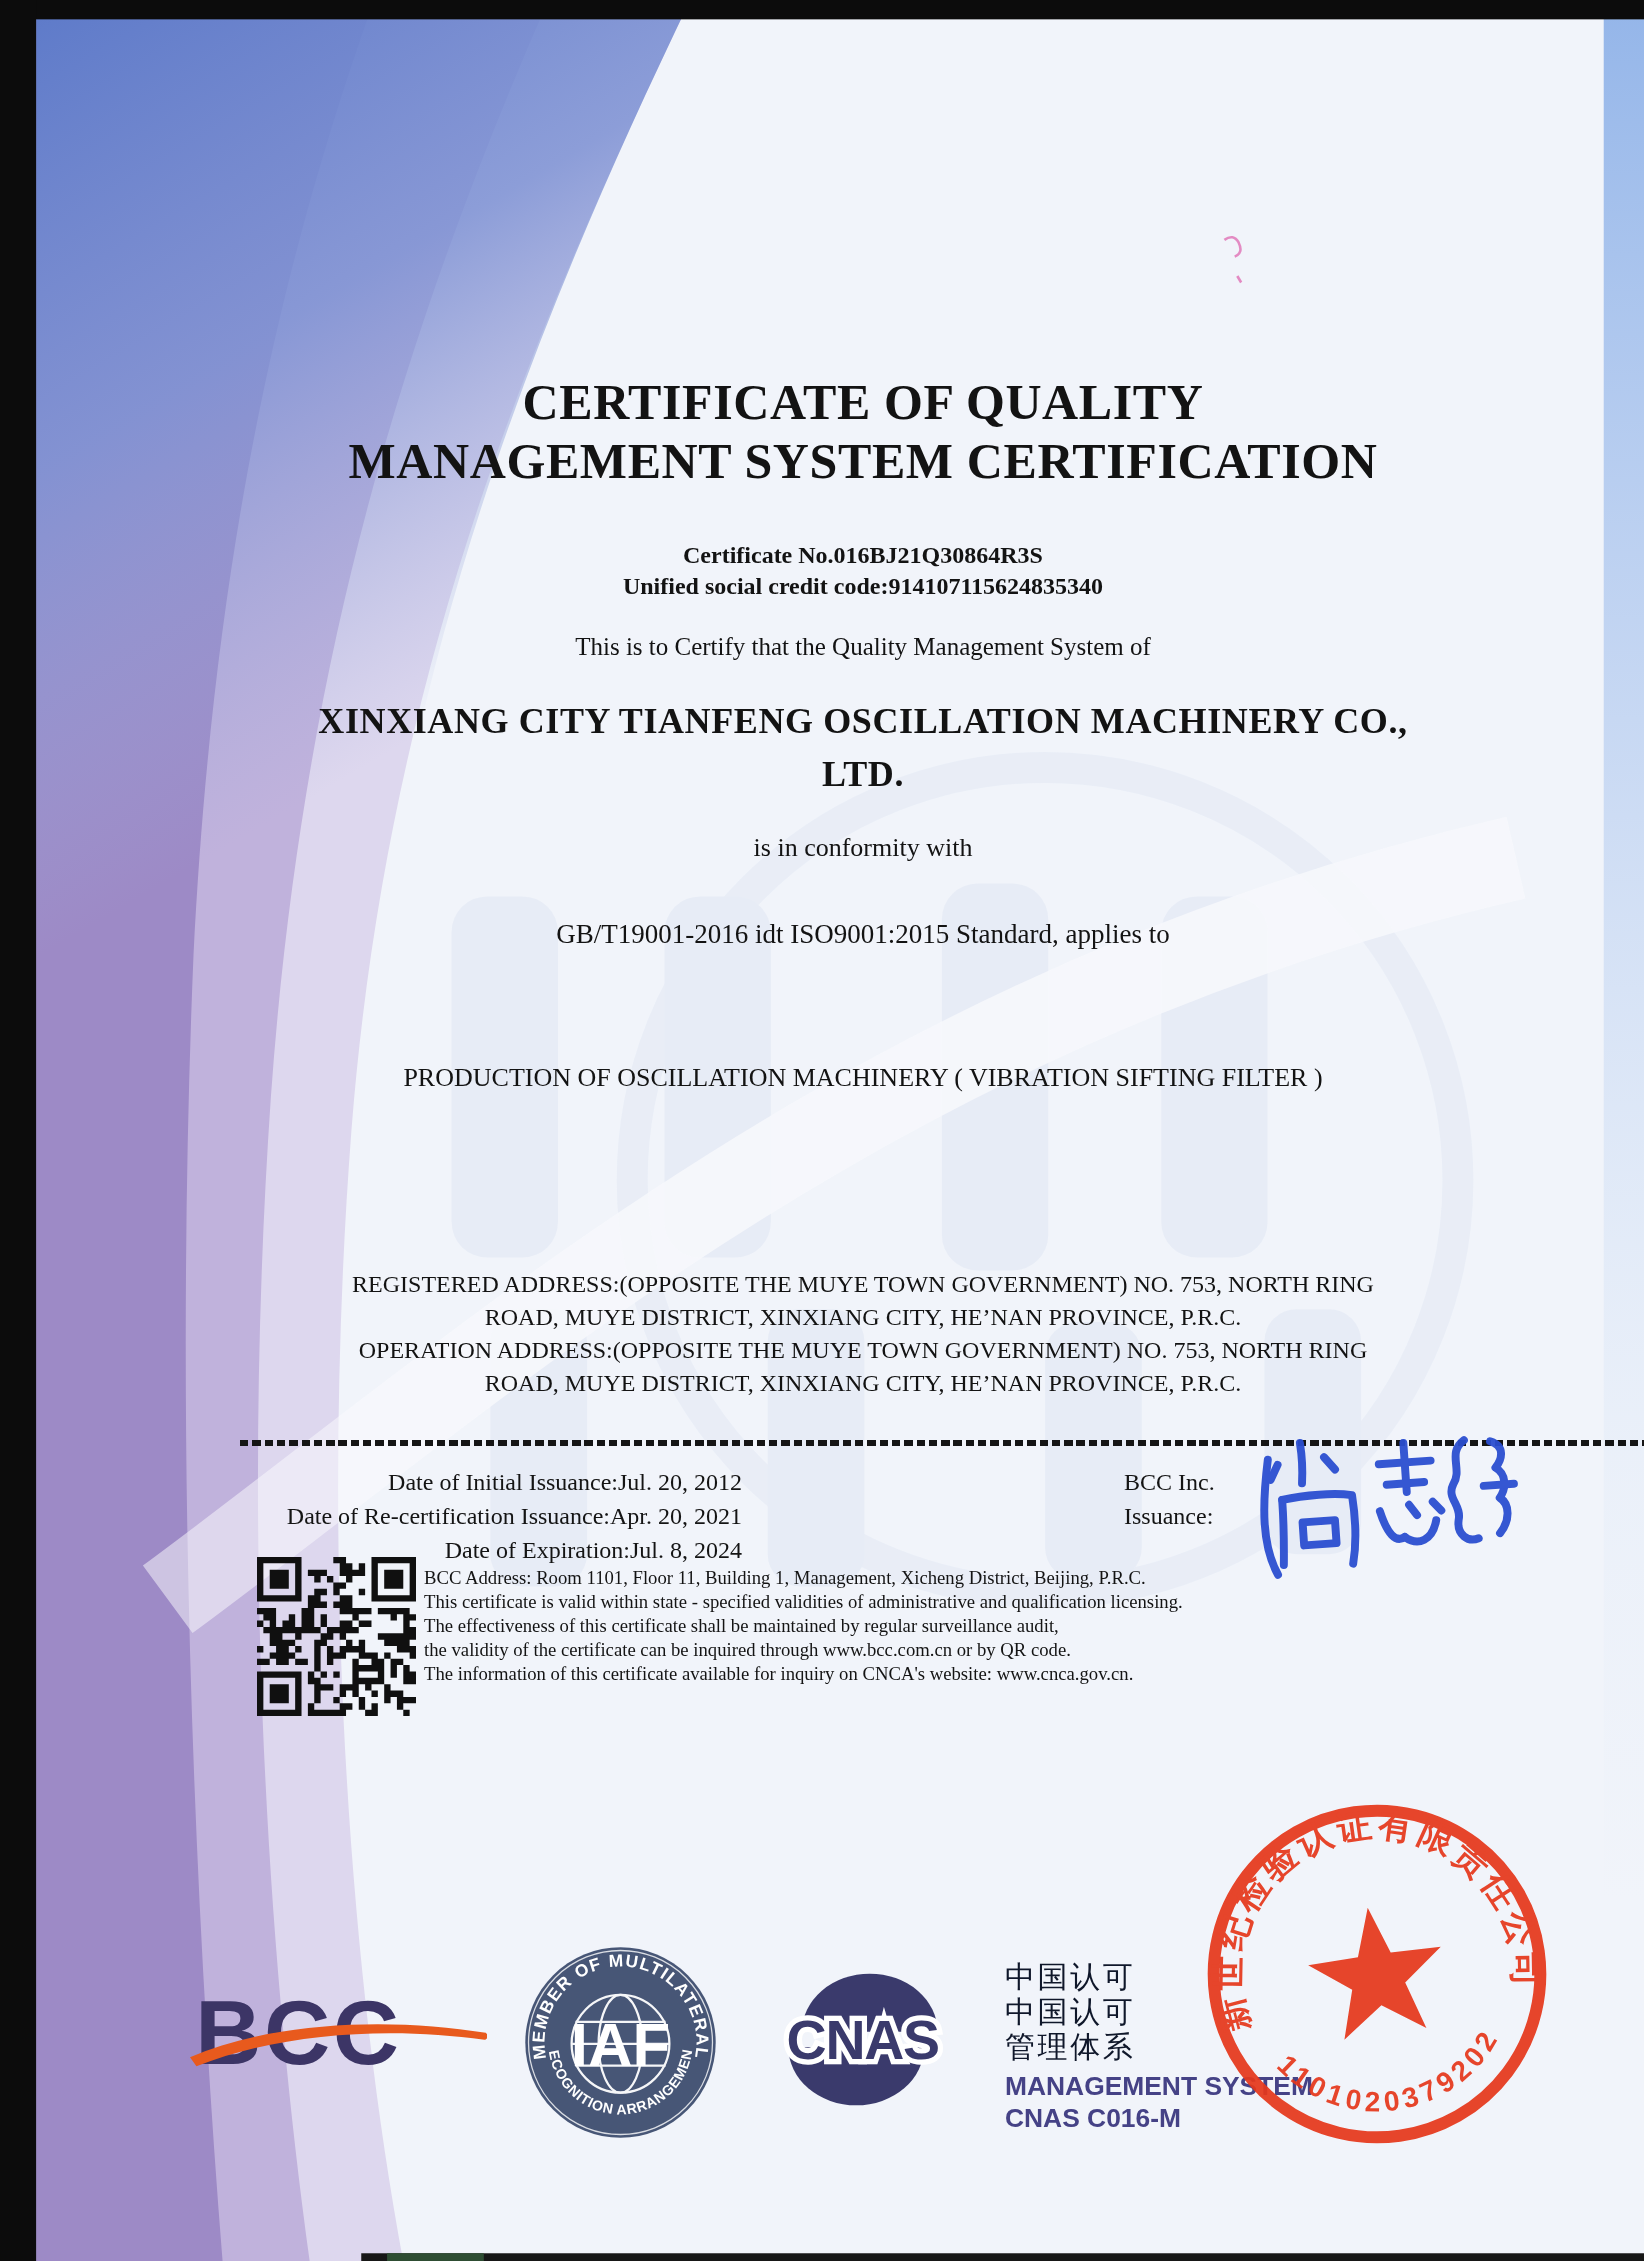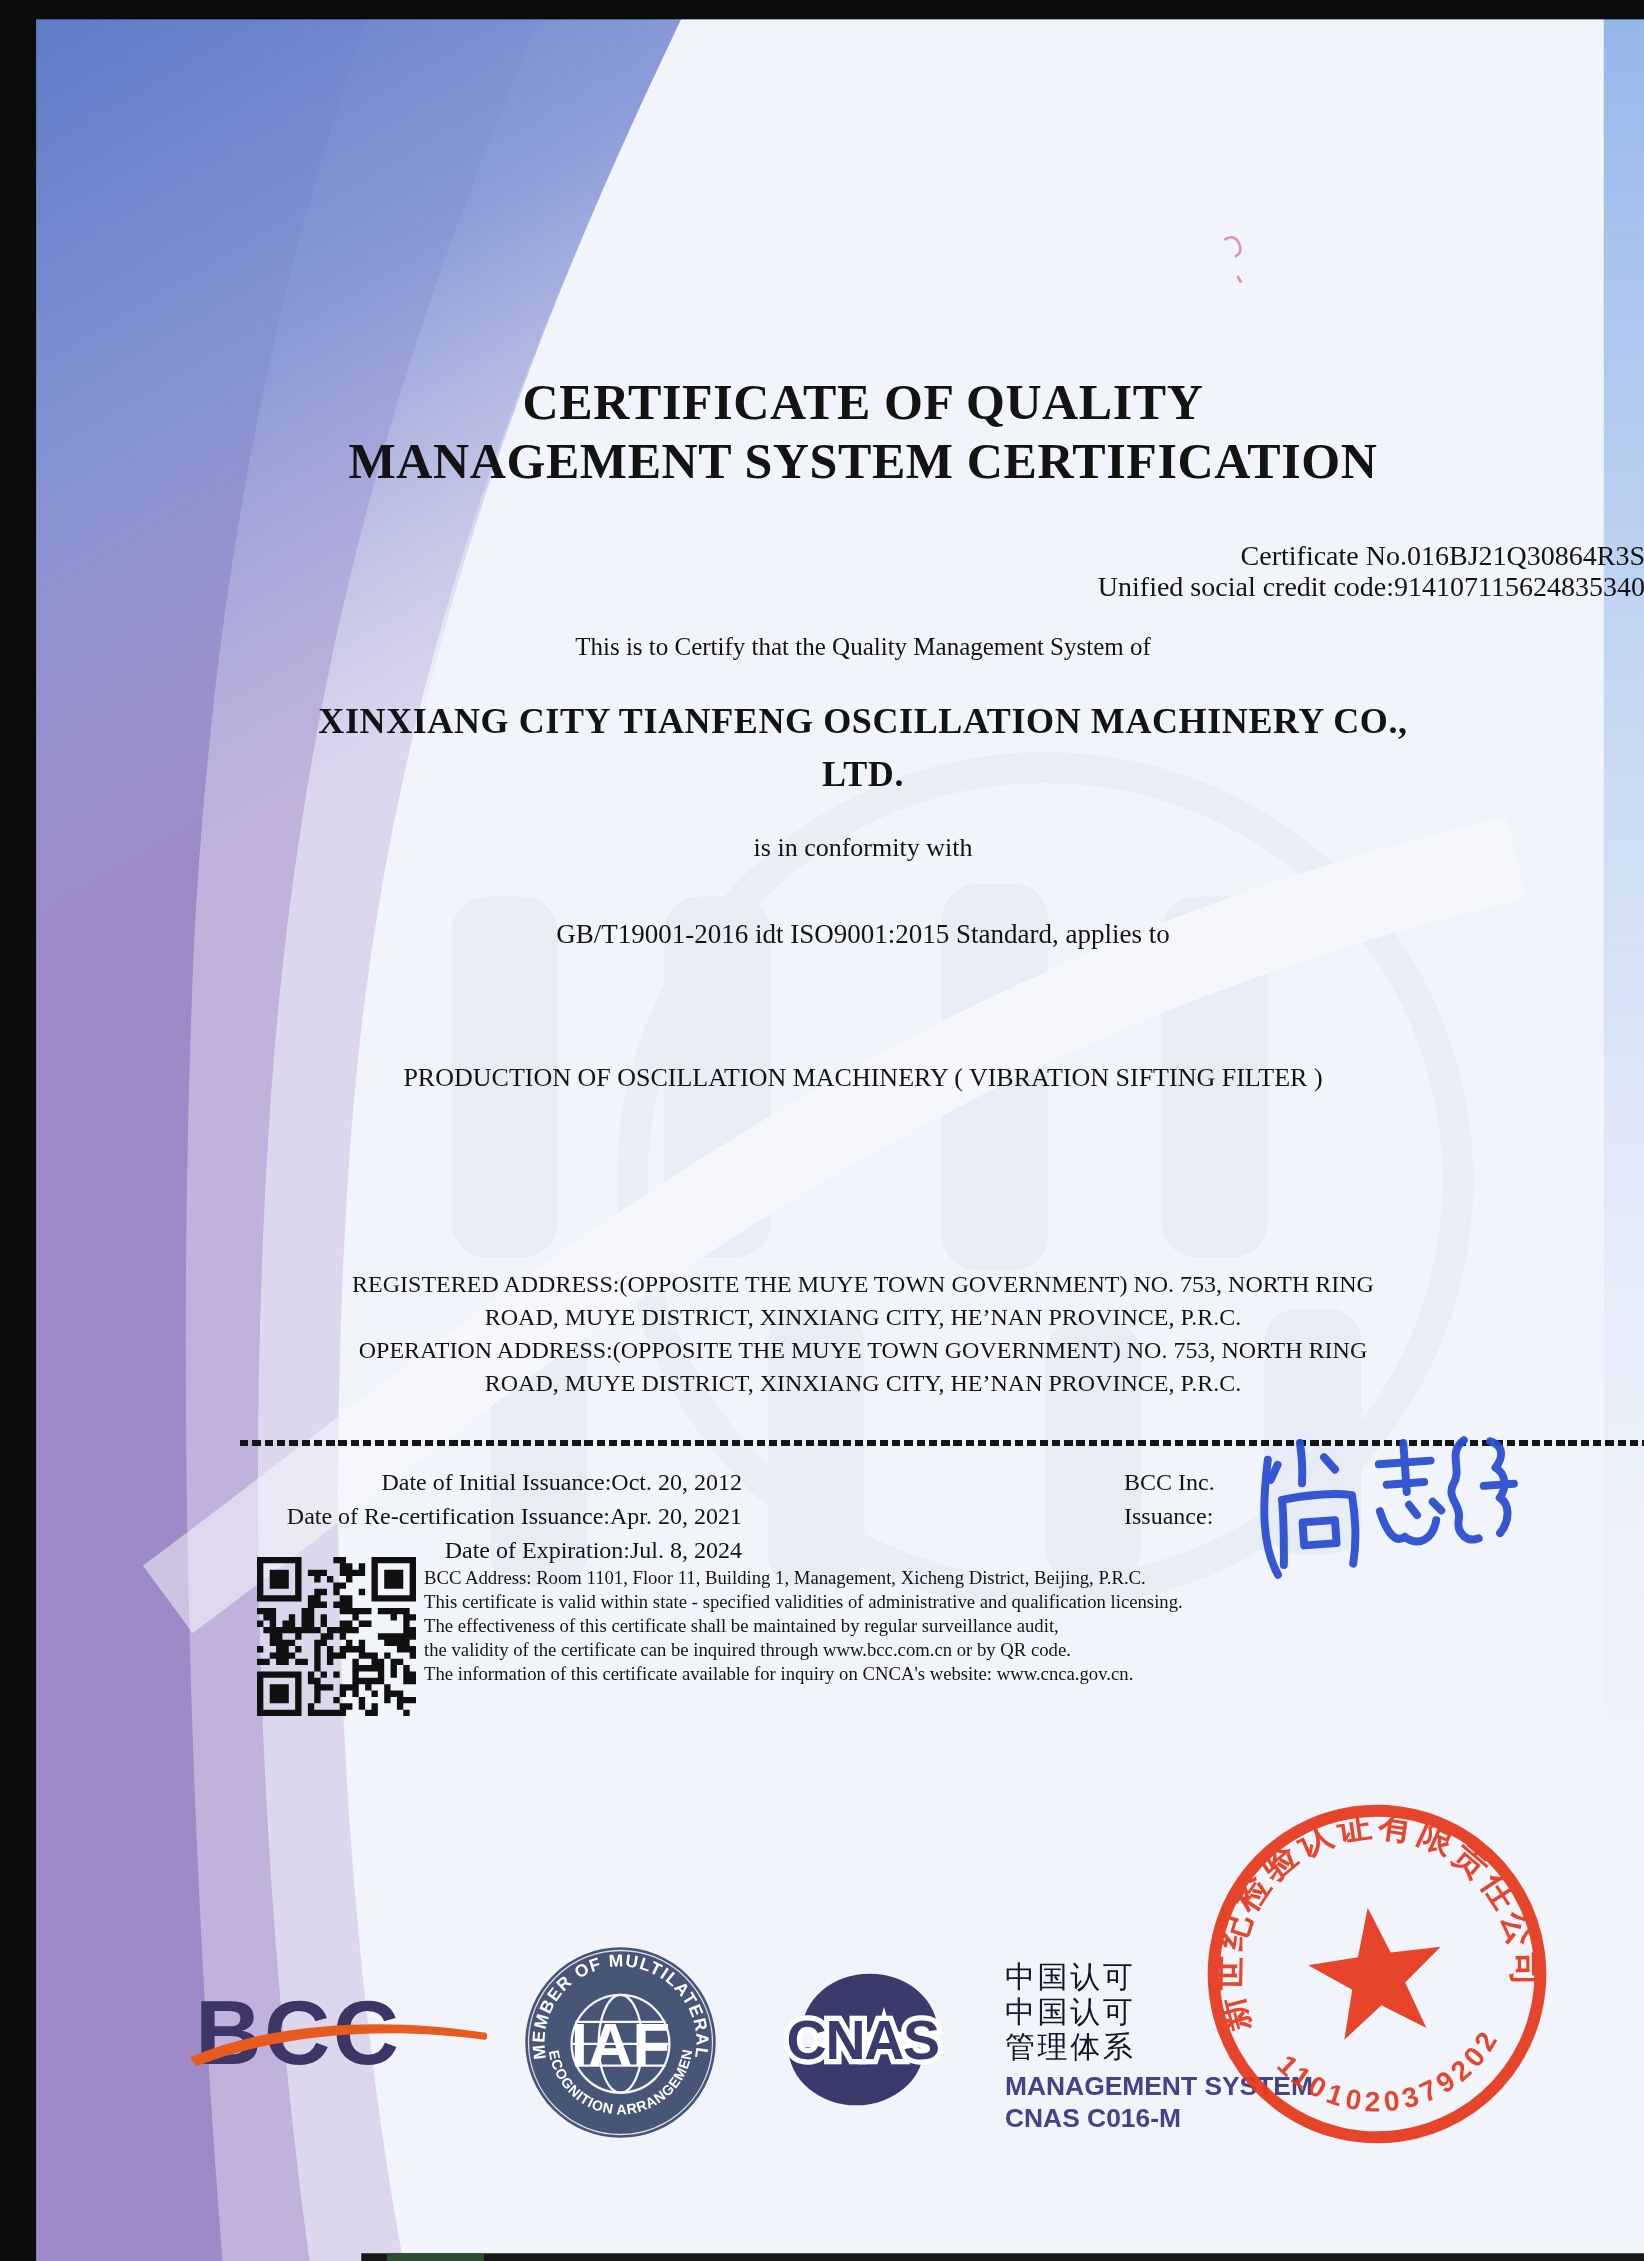--- a/index.html
+++ b/index.html
@@ -8,21 +8,21 @@
     position:relative; width:1645px; height:2261px;
     background:#f1f4fa; overflow:hidden;
     font-family:"Liberation Serif", serif; color:#141414;
   }
   .bg-svg, .fg-svg { position:absolute; inset:0; width:100%; height:100%; }
   .center-line {
     position:absolute; left:36px; right:0; text-align:center; padding-left:45px;
     font-family:"Liberation Serif", serif; color:#131313;
   }
   .title { top:373px; font-size:50px; font-weight:700; line-height:59px; letter-spacing:0.6px; }
-  .certno { top:540px; font-size:28px; font-weight:400; line-height:31px;text-align:right; }
+  .certno { top:540px; font-size:24px; font-weight:700; line-height:31px; }
   .certify { top:633px; font-size:25px; }
   .company { top:695px; font-size:36px; font-weight:700; line-height:53px; letter-spacing:0.6px; }
   .conformity { top:833px; font-size:26px; }
   .standard { top:875px; font-size:27px;margin-top:44px; }
   .scope { top:1063px; font-size:26px; }
   .addresses { top:1236px; font-size:24px; line-height:33px;margin-top:32px; }
   .dotted-rule {
     position:absolute; top:1440px; left:240px; right:0; height:5.8px;
     background:repeating-linear-gradient(90deg,#151515 0 8.4px, rgba(0,0,0,0) 8.4px 12.3px);
   }
@@ -119,21 +119,21 @@
   <div class="center-line addresses">
     <div>REGISTERED ADDRESS:(OPPOSITE THE MUYE TOWN GOVERNMENT) NO. 753, NORTH RING</div>
     <div>ROAD, MUYE DISTRICT, XINXIANG CITY, HE’NAN PROVINCE, P.R.C.</div>
     <div>OPERATION ADDRESS:(OPPOSITE THE MUYE TOWN GOVERNMENT) NO. 753, NORTH RING</div>
     <div>ROAD, MUYE DISTRICT, XINXIANG CITY, HE’NAN PROVINCE, P.R.C.</div>
   </div>
 
   <div class="dotted-rule"></div>
 
   <div class="dates">
-    <div>Date of Initial Issuance:Oct. 20, 2012</div>
+    <div>Date of Initial Issuance:Jul. 20, 2012</div>
     <div>Date of Re-certification Issuance:Apr. 20, 2021</div>
     <div>Date of Expiration:Jul. 8, 2024</div>
   </div>
 
   <div class="issuer">
     <div>BCC Inc.</div>
     <div>Issuance:</div>
   </div>
 
   <svg class="signature" viewBox="0 0 420 210">

